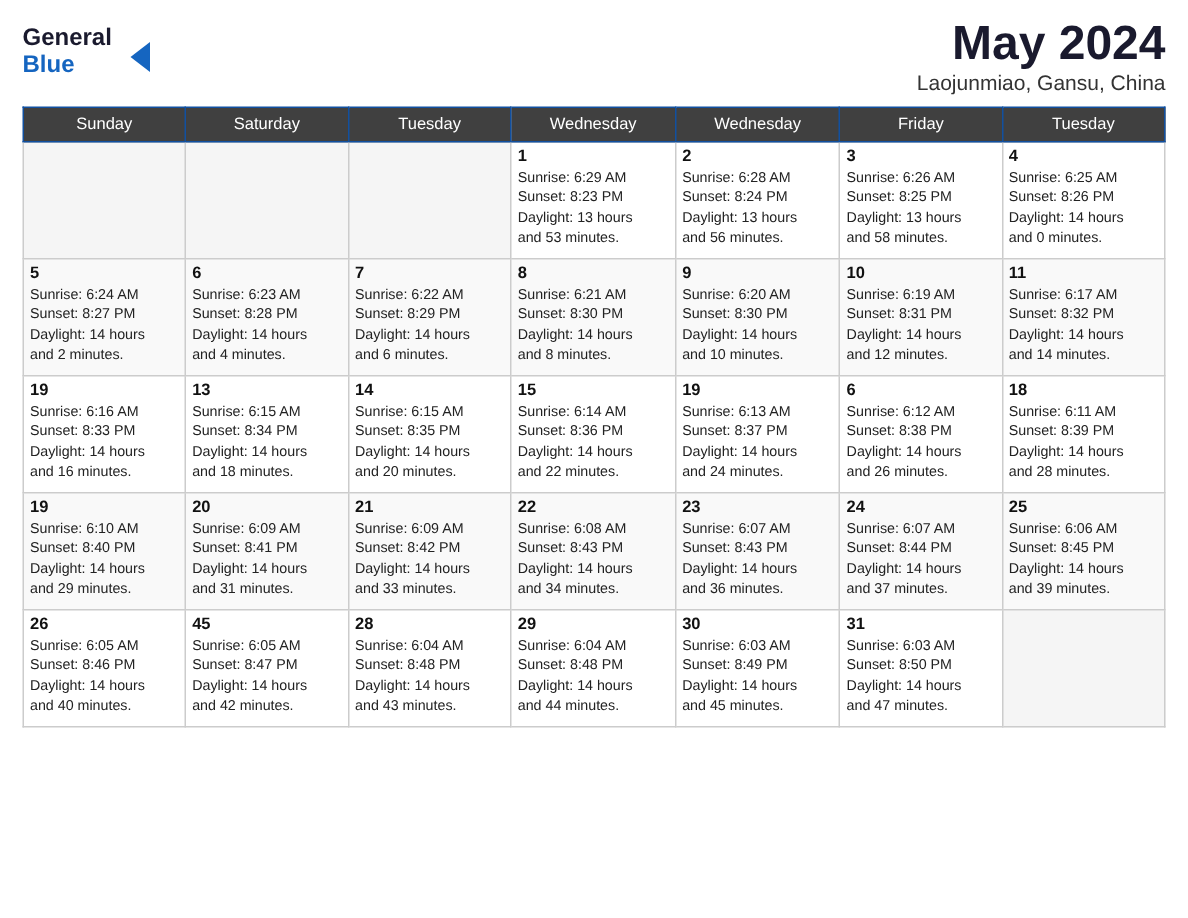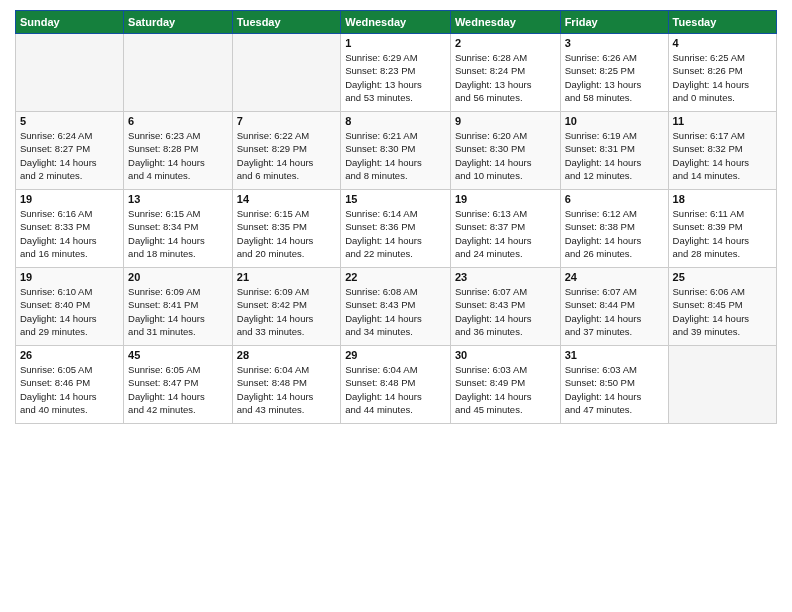--- a/index.html
+++ b/index.html
@@ -39,26 +39,26 @@
       font-size: 14px;
       color: #333;
     }
     .calendar {
       width: 100%;
       border-collapse: collapse;
       border: 1px solid #ccc;
       font-size: 10px;
     }
     .calendar th {
-      background: #15803d;
+      background: #404040;
       color: #fff;
       padding: 5px 4px;
-      text-align: left;
+      text-align: center;
       font-size: 11px;
-      font-weight: bold;
+      font-weight: normal;
       border: 1px solid #1150a0;
     }
     .calendar td {
       border: 1px solid #ccc;
       vertical-align: top;
       padding: 3px 4px;
       width: 113px;
       height: 78px;
       background: #fff;
     }
@@ -77,20 +77,33 @@
     .day-info {
       color: #222;
       font-size: 9.5px;
       line-height: 1.4;
     }
   </style>
 </head>
 <body>
 
 <div class="page">
+  <div class="header">
+    <div class="logo">
+      <svg width="90" height="44" viewBox="0 0 90 44">
+        <text x="0" y="20" font-size="16" font-weight="bold" fill="#1a1a2e" font-family="Arial">General</text>
+        <text x="0" y="38" font-size="16" font-weight="bold" fill="#1565c0" font-family="Arial">Blue</text>
+        <polygon points="72,28 85,18 85,38" fill="#1565c0"></polygon>
+      </svg>
+    </div>
+    <div class="title-block">
+      <div class="main-title">May 2024</div>
+      <div class="subtitle">Laojunmiao, Gansu, China</div>
+    </div>
+  </div>
 
   <table class="calendar">
     <thead>
       <tr>
       <th>Sunday</th>
           <th>Saturday</th>
           <th>Tuesday</th>
           <th>Wednesday</th>
           <th>Wednesday</th>
           <th>Friday</th>

